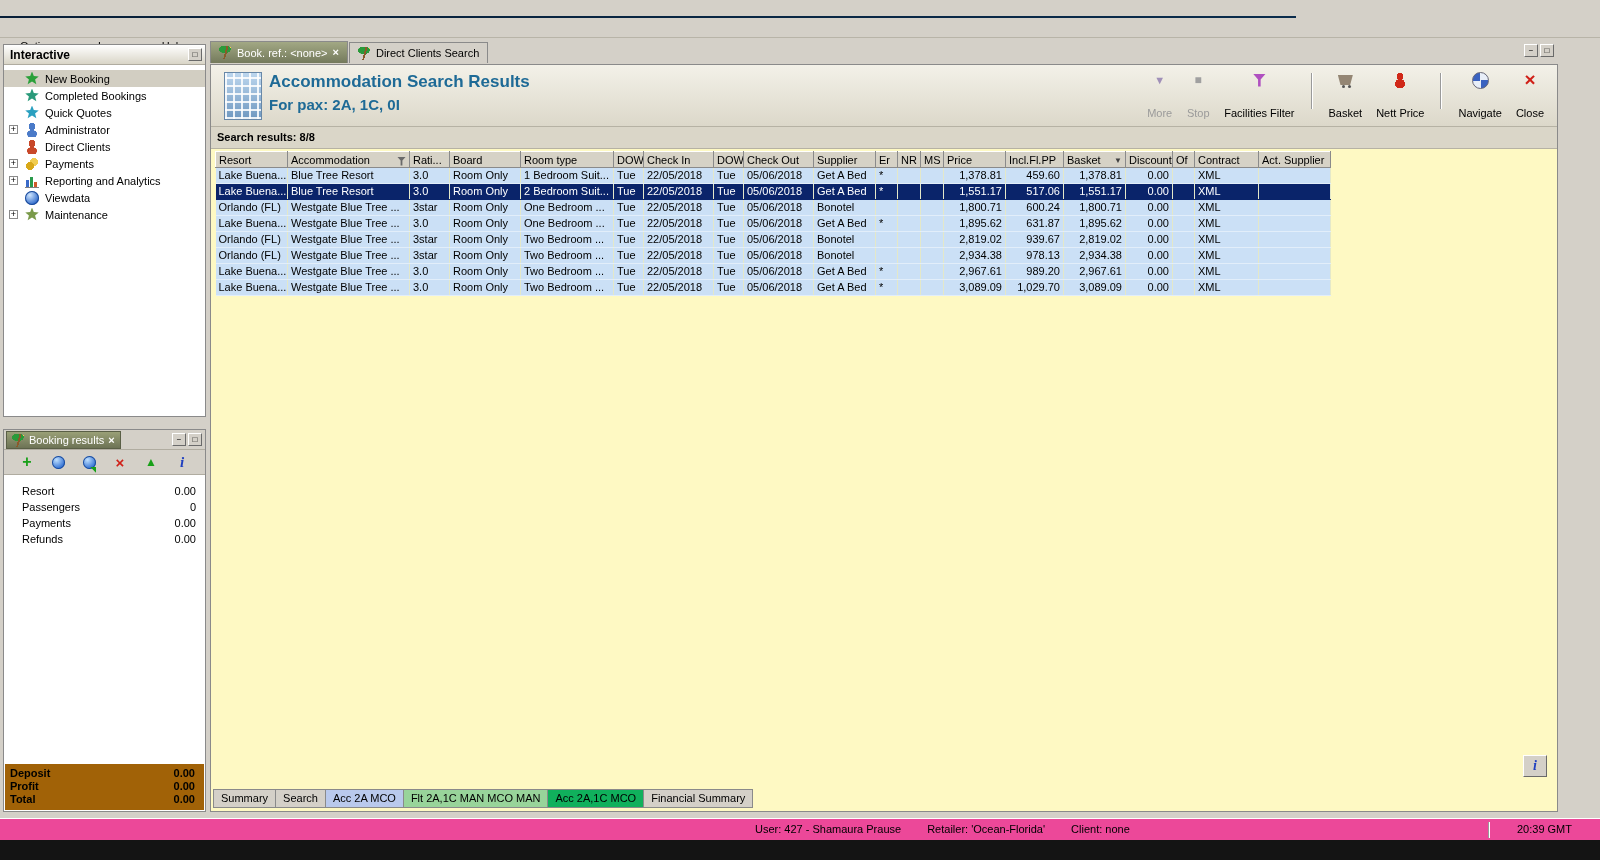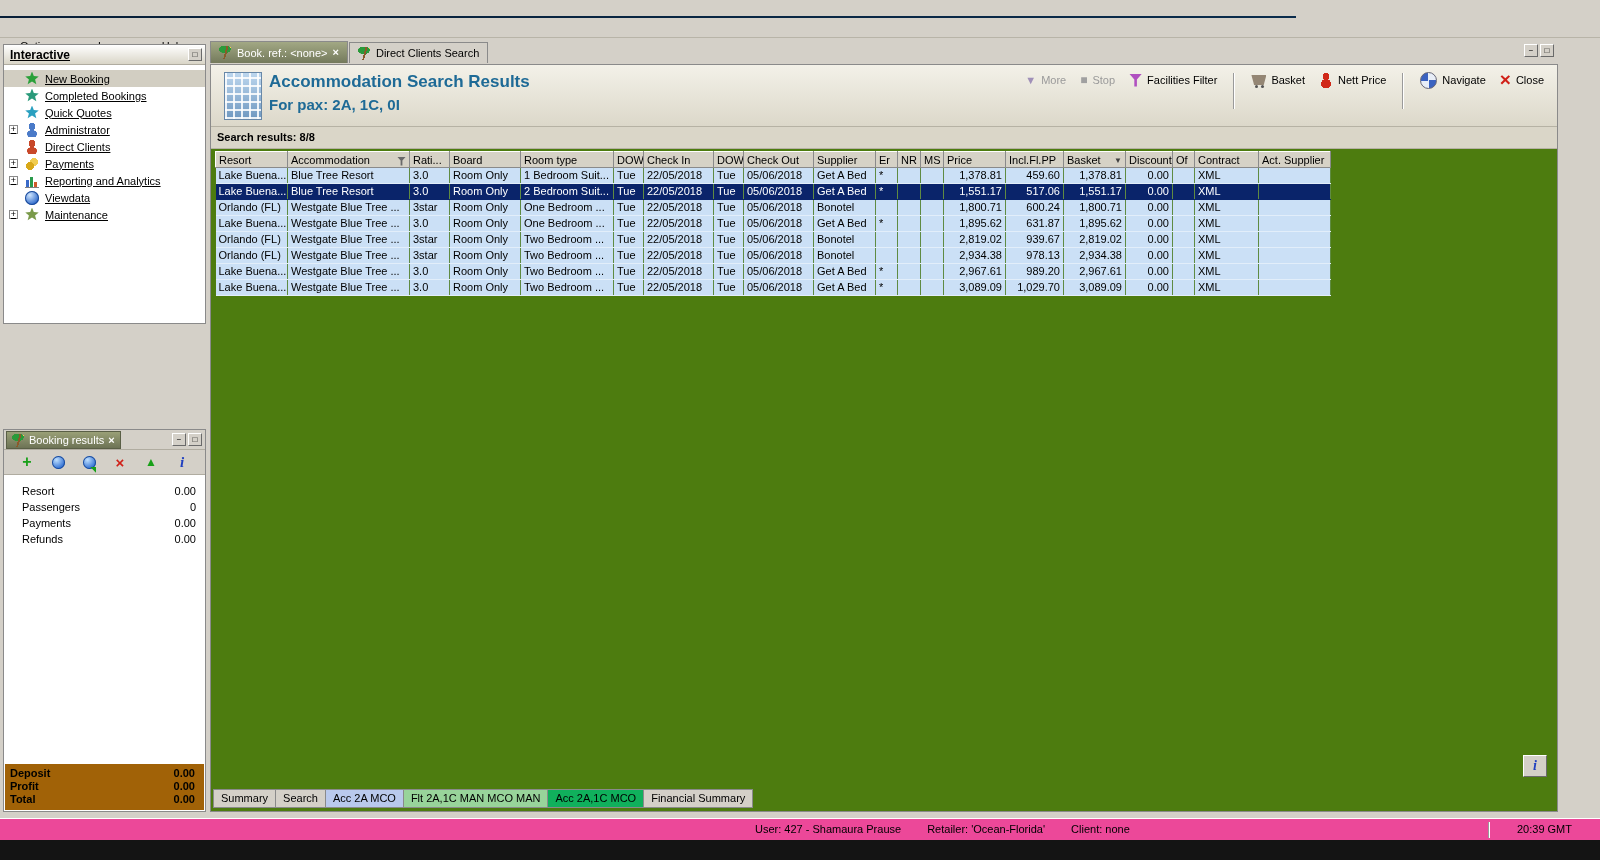--- a/index.html
+++ b/index.html
@@ -19,21 +19,21 @@
 
   
   .menubar { position:absolute; left:0; top:18px; width:1600px; height:20px; background:#d4d0c8;
     border-bottom:1px solid #b8b4a8; display:flex; align-items:center; }
   .menu-item { padding:0 20px; line-height:20px;margin-top:36px; }
   .mini-btn { width:14px; height:13px; background:#d4d0c8; border:1px solid; border-color:#fff #6a6a6a #6a6a6a #fff;
     font-size:8px; line-height:11px; text-align:center; color:#000; }
 
   
   .panel { position:absolute; left:3px; width:203px; background:#fff; border:1px solid #8a8a8a; }
-  .sidebar { top:44px; height:280px;text-decoration:underline; }
+  .sidebar { top:44px; height:373px; }
   .panel-title { height:20px; background:linear-gradient(#ffffff,#d9d5c7); border-bottom:1px solid #b0aca0;
     font-weight:bold; font-size:12px; line-height:20px; padding-left:6px; position:relative; }
   .panel-title .mini-btn { position:absolute; right:3px; top:3px; }
   .tree { padding-top:5px; }
   .tree-item { height:17px; display:flex; align-items:center; }
   .tree-item.selected { background:#d2cec2; }
   .expander { width:9px; height:9px; min-width:9px; border:1px solid #8a8a8a; background:#fff; font-size:9px;
     line-height:7px; text-align:center; margin-left:5px; visibility:hidden; }
   .tree-item.expandable .expander { visibility:visible; }
   .tree-icon { width:14px; height:14px; margin-left:7px; position:relative; }
@@ -91,36 +91,36 @@
   .tab.active { background:linear-gradient(#a2a884,#747a5c); color:#fff; height:22px; margin-top:1px; }
   .tab-close { display:none; font-weight:bold; font-size:11px; line-height:11px; }
   .tab.closable .tab-close { display:inline-block; }
   .palm-icon { width:13px; height:13px; display:inline-block;
     background:
       linear-gradient(105deg, transparent 46%, #8a5a2a 46% 58%, transparent 58%),
       radial-gradient(ellipse 6px 4px at 45% 25%, #2a9a3a 96%, transparent),
       radial-gradient(circle 2px at 80% 20%, #ffd24a 96%, transparent); }
   .main-winbtns { position:absolute; right:4px; top:4px; display:flex; gap:2px; }
 
-  .main-panel { position:absolute; left:0; top:24px; width:1348px; height:748px; background:#4d7c0f;
+  .main-panel { position:absolute; left:0; top:24px; width:1348px; height:748px; background:#fef9c3;
     border:1px solid #8a8a8a; }
 
   .panel-header { position:absolute; left:0; top:0; width:100%; height:62px;
     background:linear-gradient(#f3f1e8,#dcd8ca); border-bottom:1px solid #b6b2a4; }
   .building-icon { position:absolute; left:13px; top:7px; width:38px; height:48px;
     background:
       repeating-linear-gradient(0deg, rgba(255,255,255,.85) 0 2px, transparent 2px 8px),
       repeating-linear-gradient(90deg, rgba(255,255,255,.85) 0 2px, transparent 2px 8px),
       linear-gradient(#bcd6ee,#6f98c0);
     border:1px solid #68весь88aa8; border:1px solid #6888a8; }
   .hdr-title { position:absolute; left:58px; top:7px; font-size:17px; font-weight:bold; color:#1e6a96; }
   .hdr-subtitle { position:absolute; left:58px; top:31px; font-size:15px; font-weight:bold; color:#1e6a96; }
 
   .header-toolbar { position:absolute; top:5px; right:10px; display:flex; align-items:flex-start; gap:8px; }
-  .tool-btn { display:flex; flex-direction:row; align-items:center; min-width:30px; padding:2px 3px; gap:5px; }
+  .tool-btn { display:flex; flex-direction:column; align-items:center; min-width:30px; padding:2px 3px; gap:19px; }
   .tool-btn .tool-icon { height:16px; display:flex; align-items:center; justify-content:center; position:relative; }
   .tool-btn .tool-label { white-space:nowrap; }
   .tool-btn.disabled .tool-label { color:#9a9a9a; }
   .tb-sep { width:0; height:36px; margin:3px 5px 0; border-left:1px solid #9a9a9a; border-right:1px solid #fff; }
   .tool-btn[data-icon="more-icon"] .tool-icon::before { content:"▼"; color:#a090b8; font-size:11px; }
   .tool-btn[data-icon="stop-icon"] .tool-icon::before { content:"■"; color:#a0a0a0; font-size:12px; }
   .tool-btn[data-icon="filter-icon"] .tool-icon::before { content:""; width:13px; height:13px; background:#b050c0;
     clip-path:polygon(0 0,100% 0,60% 46%,60% 100%,40% 100%,40% 46%); display:block; }
   .tool-btn[data-icon="basket-icon"] .tool-icon::before { content:""; width:15px; height:10px; background:#948674;
     clip-path:polygon(0 0,100% 0,82% 100%,18% 100%); display:block; }

